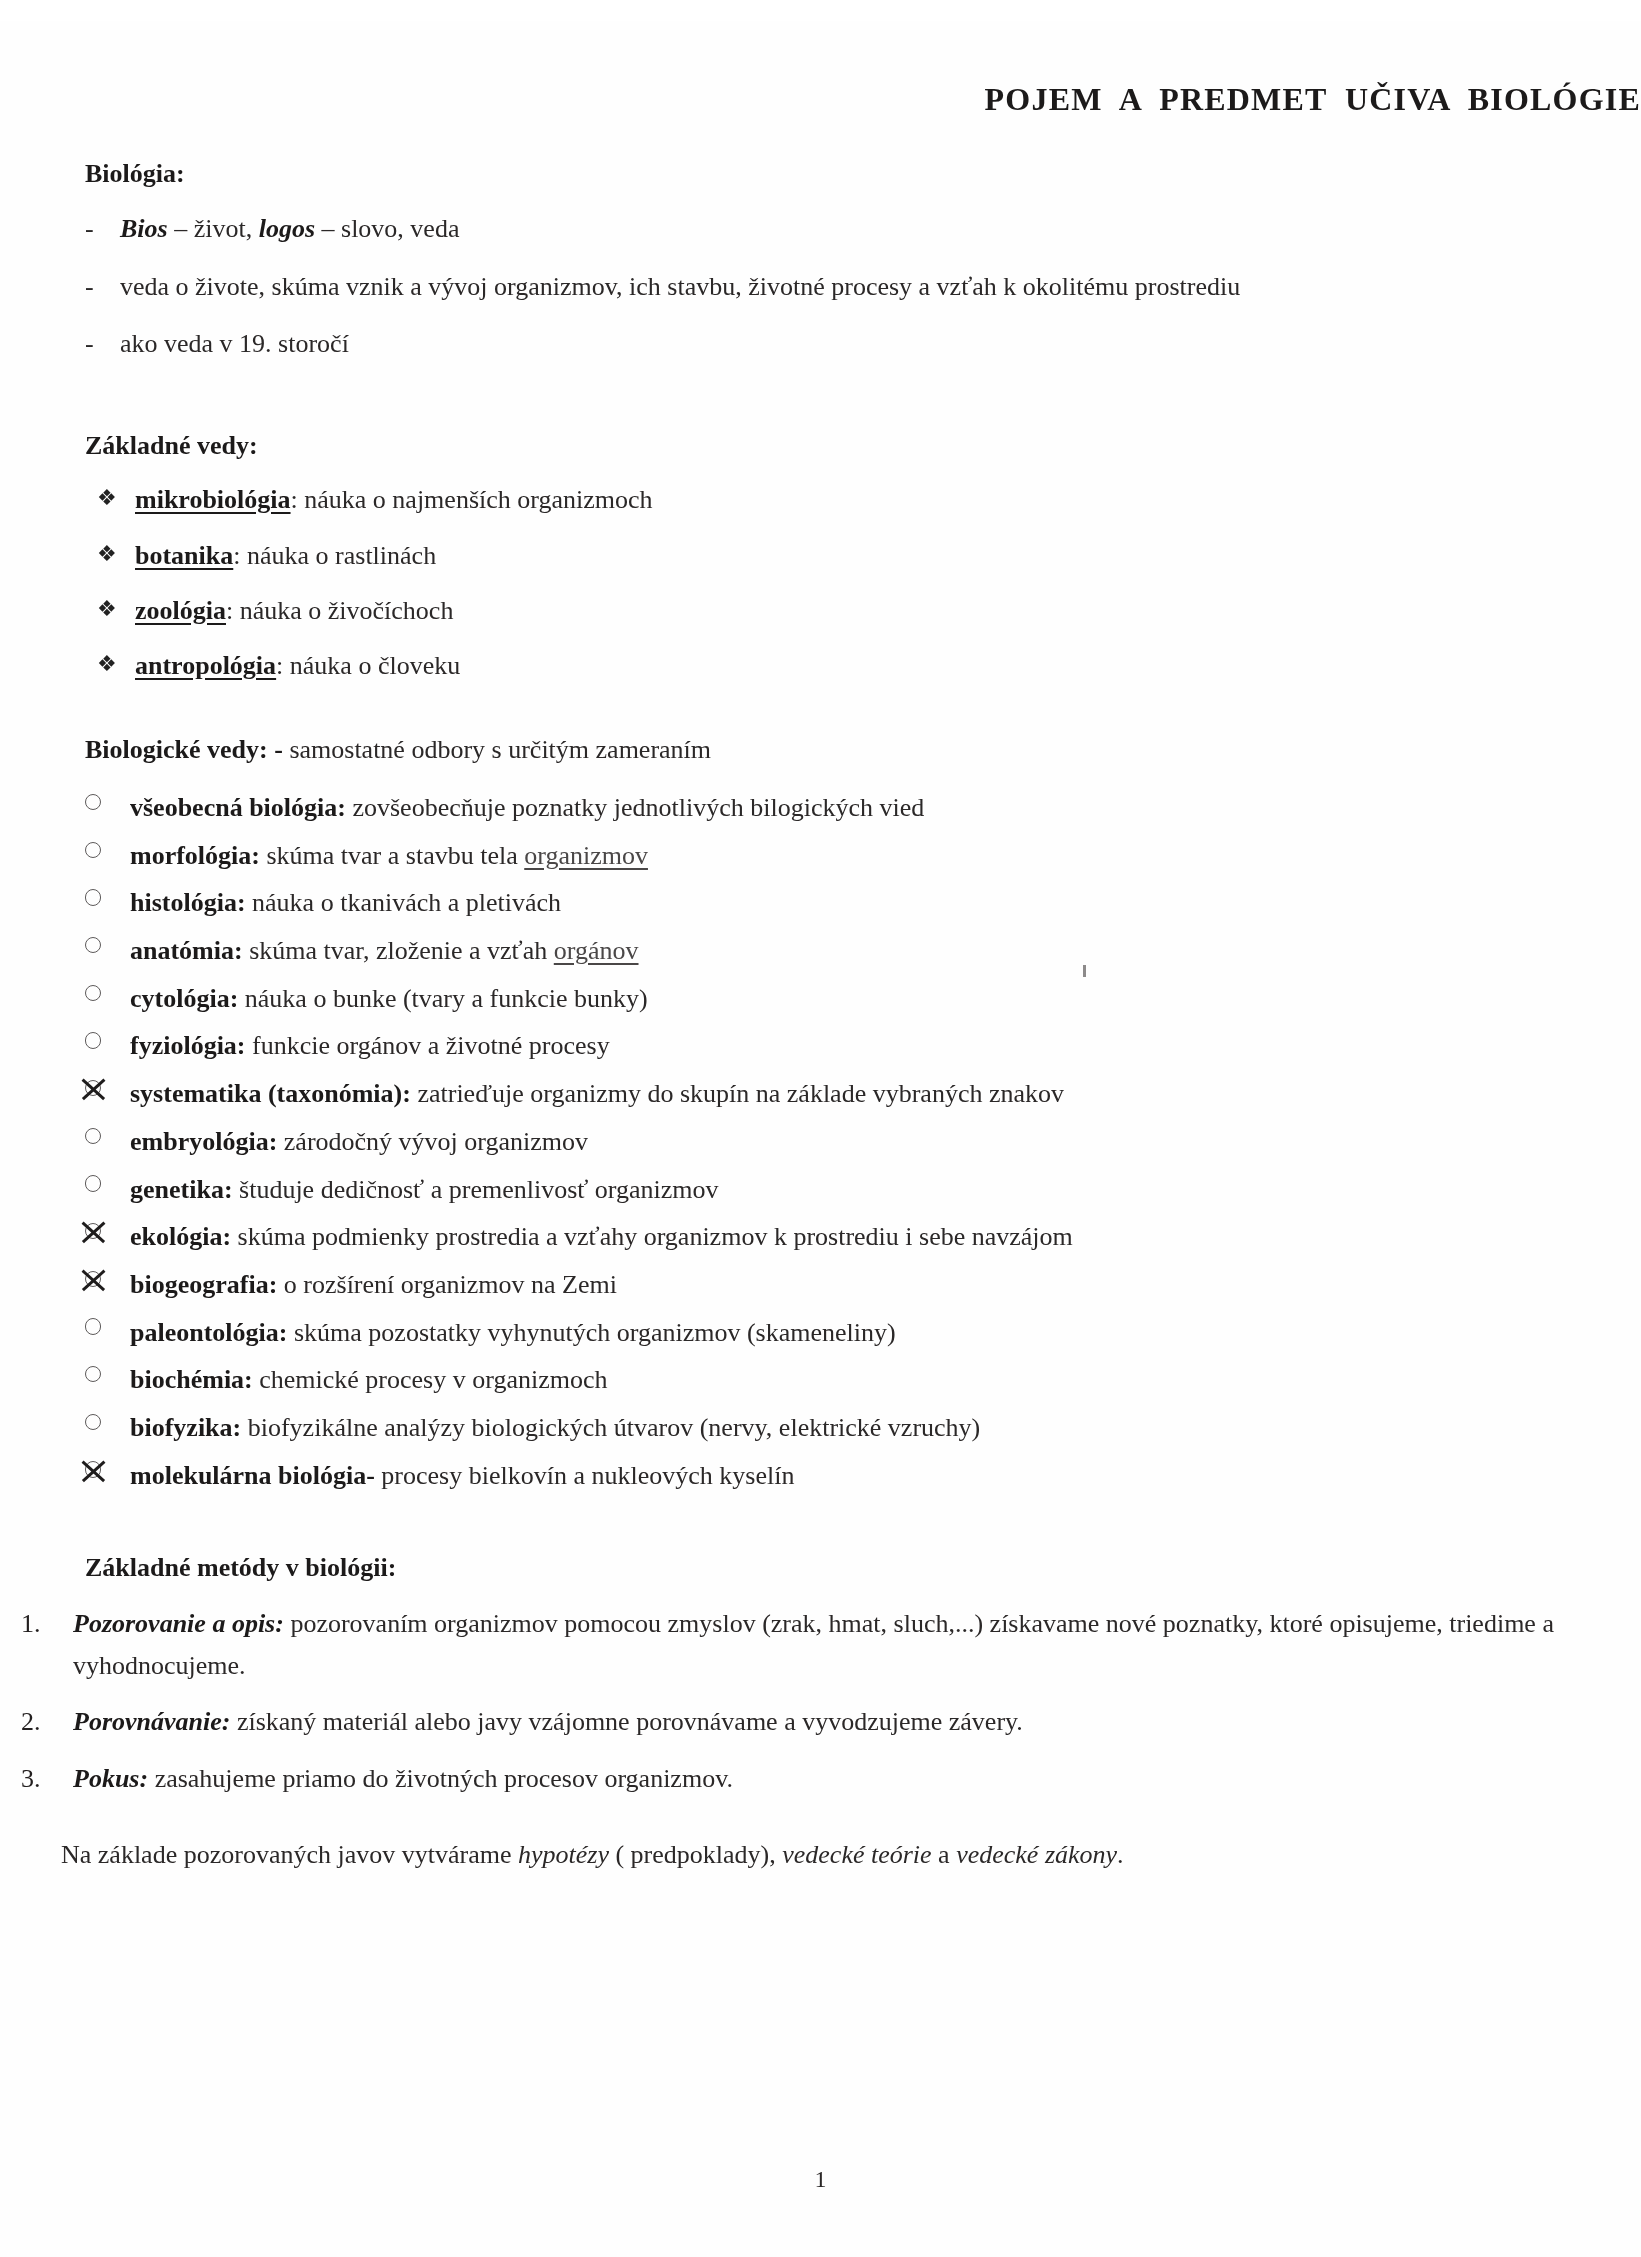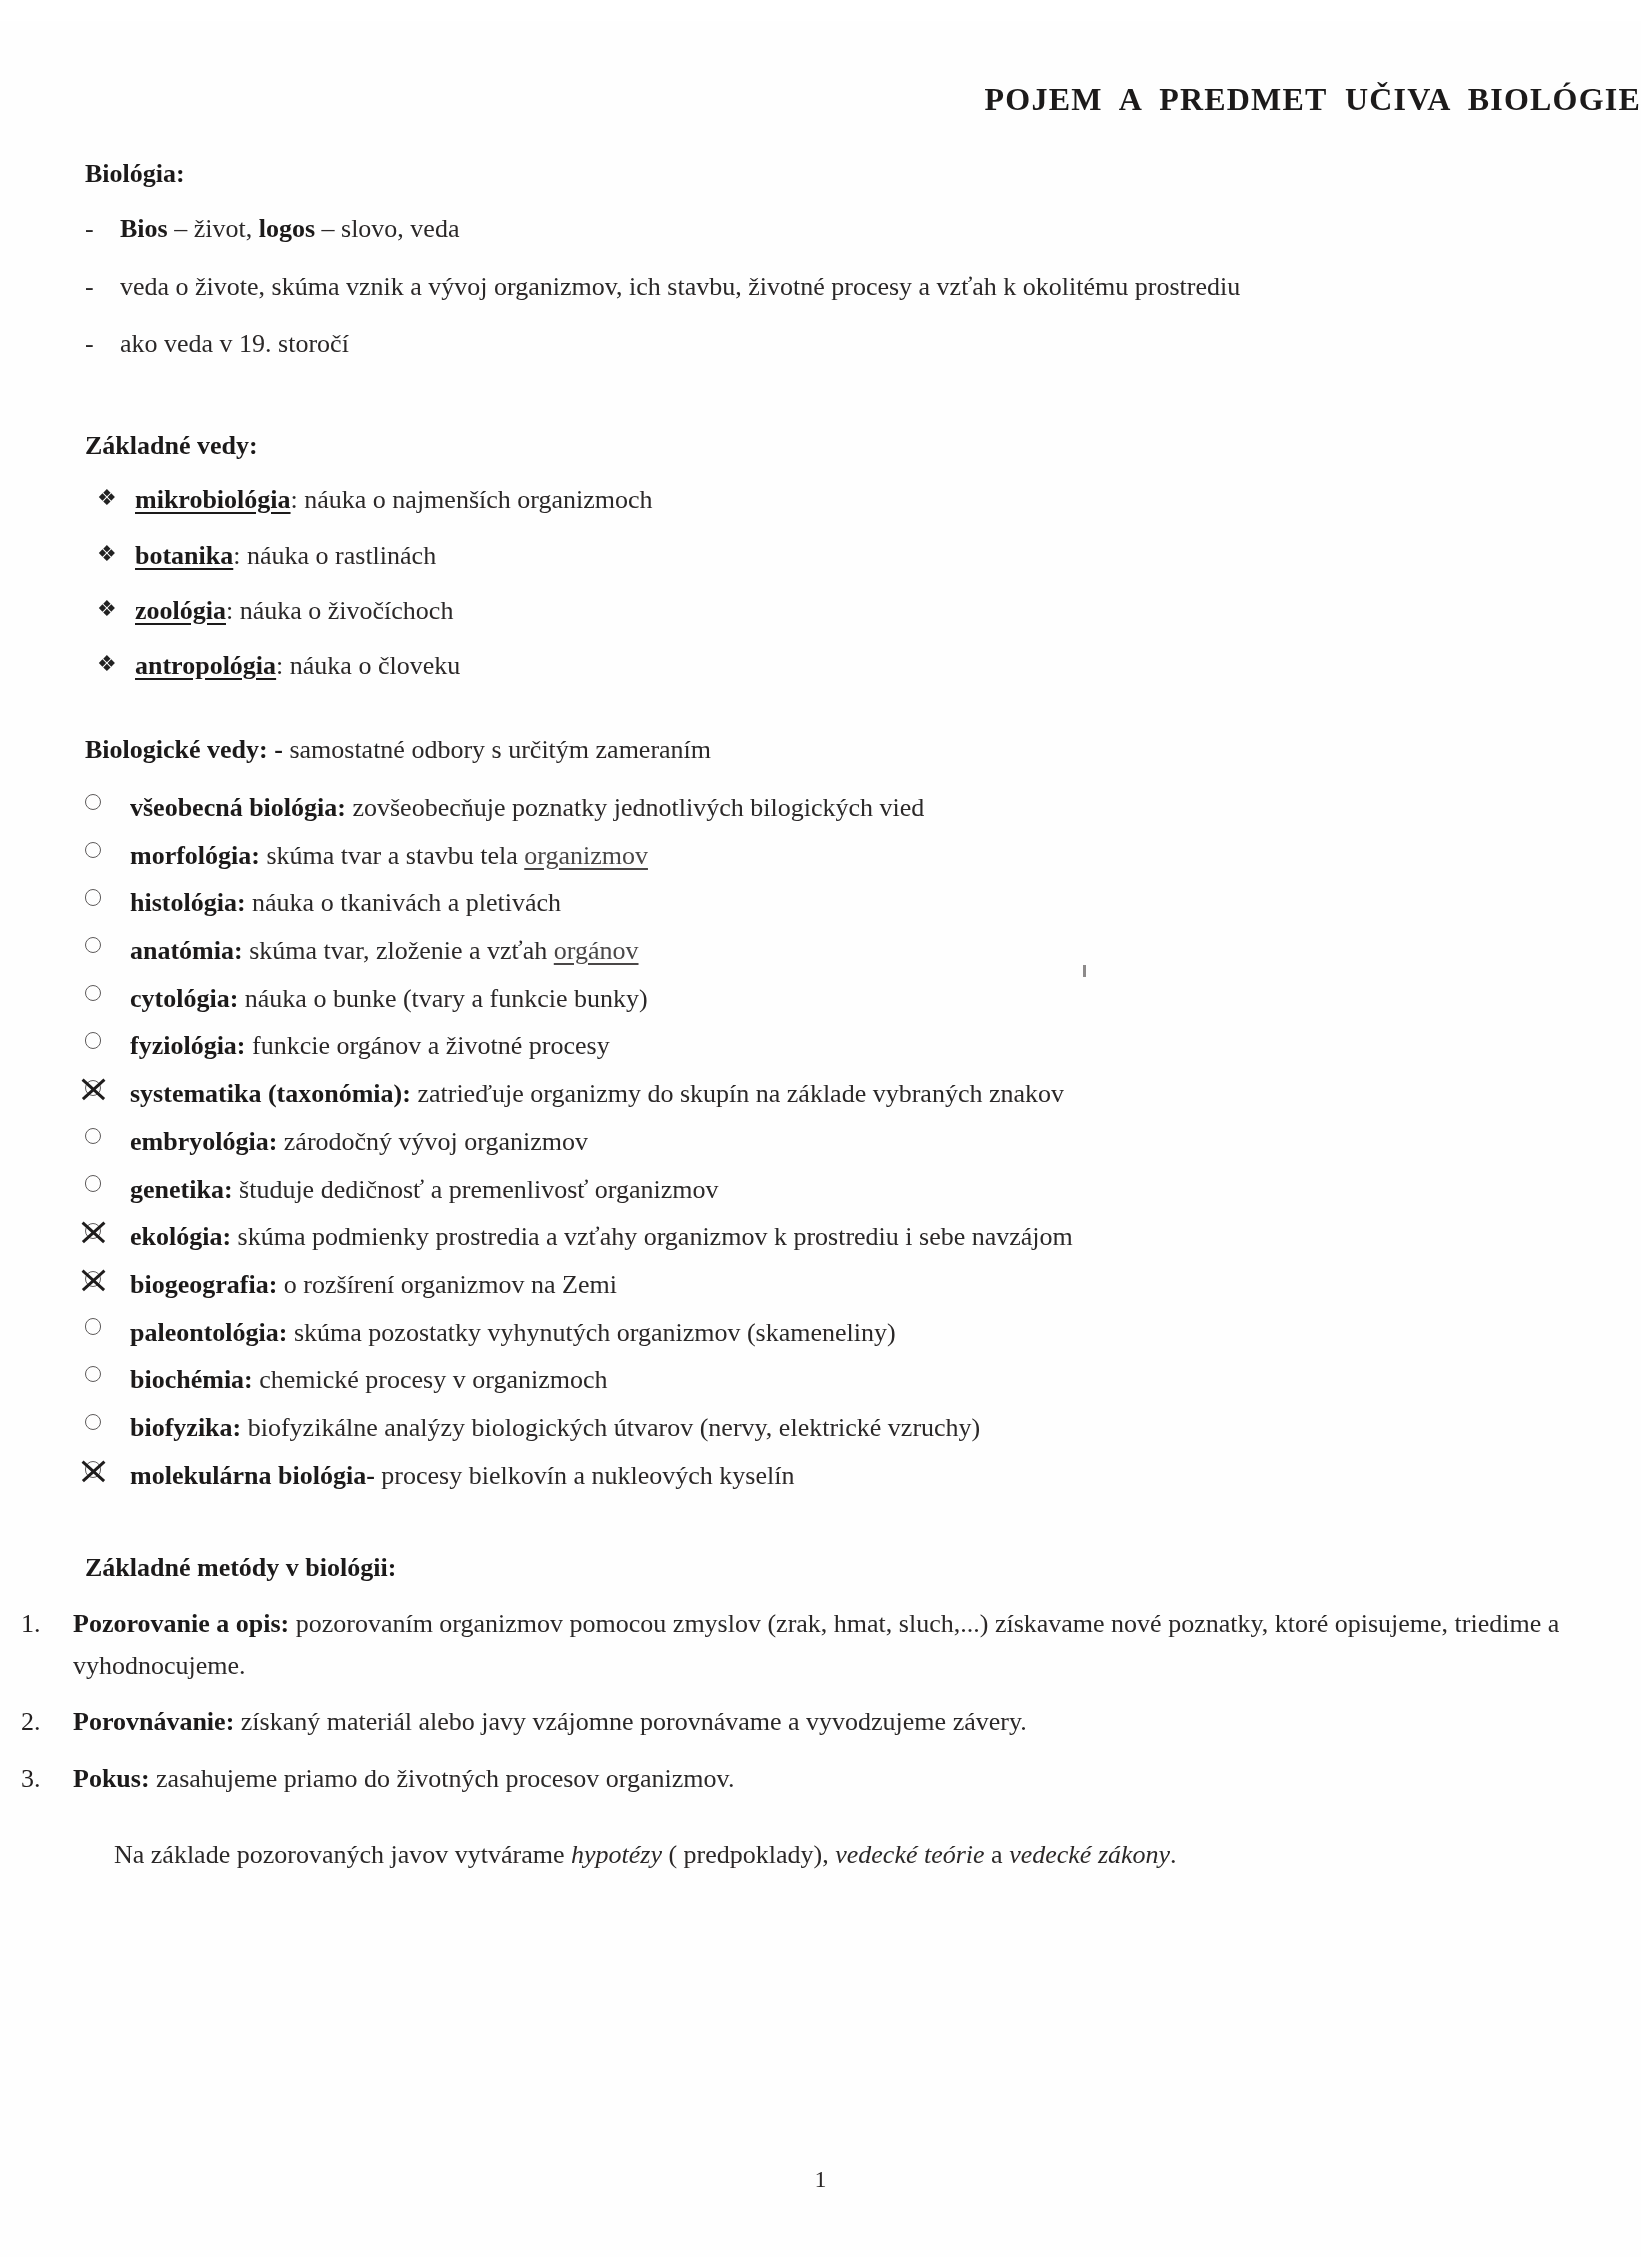--- a/index.html
+++ b/index.html
@@ -141,21 +141,21 @@
     line-height: 1.62;
   }
   .num-list li .num {
     position: absolute;
     left: 21px;
     top: 0;
     font-size: 26px;
   }
 
   b, .b { font-weight: bold; color: #1c1a1a; }
-  .bi { font-weight: bold; color: #1c1a1a; }
+  .bi { font-weight: bold; font-style: italic; color: #1c1a1a; }
   .i  { font-style: italic; }
   .ul-gray {
     text-decoration: underline;
     text-underline-offset: 3.9px;
     color: #4a4747;
   }
   .bu { font-weight: bold; text-decoration: underline; text-underline-offset: 3.9px; color: #1c1a1a; }
   .indent-head { padding-left: 85px; }
 
   .spacer-lg { height: 50px; }
@@ -177,21 +177,21 @@
     left: 1083px;
     top: 944px;
     width: 2.9px;
     height: 11.6px;
     background: #8d8a8a;
   }
 
   .closing-line {
     font-size: 26px;
     line-height: 1.6;
-    padding-left: 114px;
+    padding-left: 61px;
   }
 </style>
 </head>
 <body>
 
 <div class="page">
 
   <h1 class="doc-title">POJEM  A  PREDMET  UČIVA  BIOLÓGIE</h1>
 
   <div class="spacer-sm"></div>

